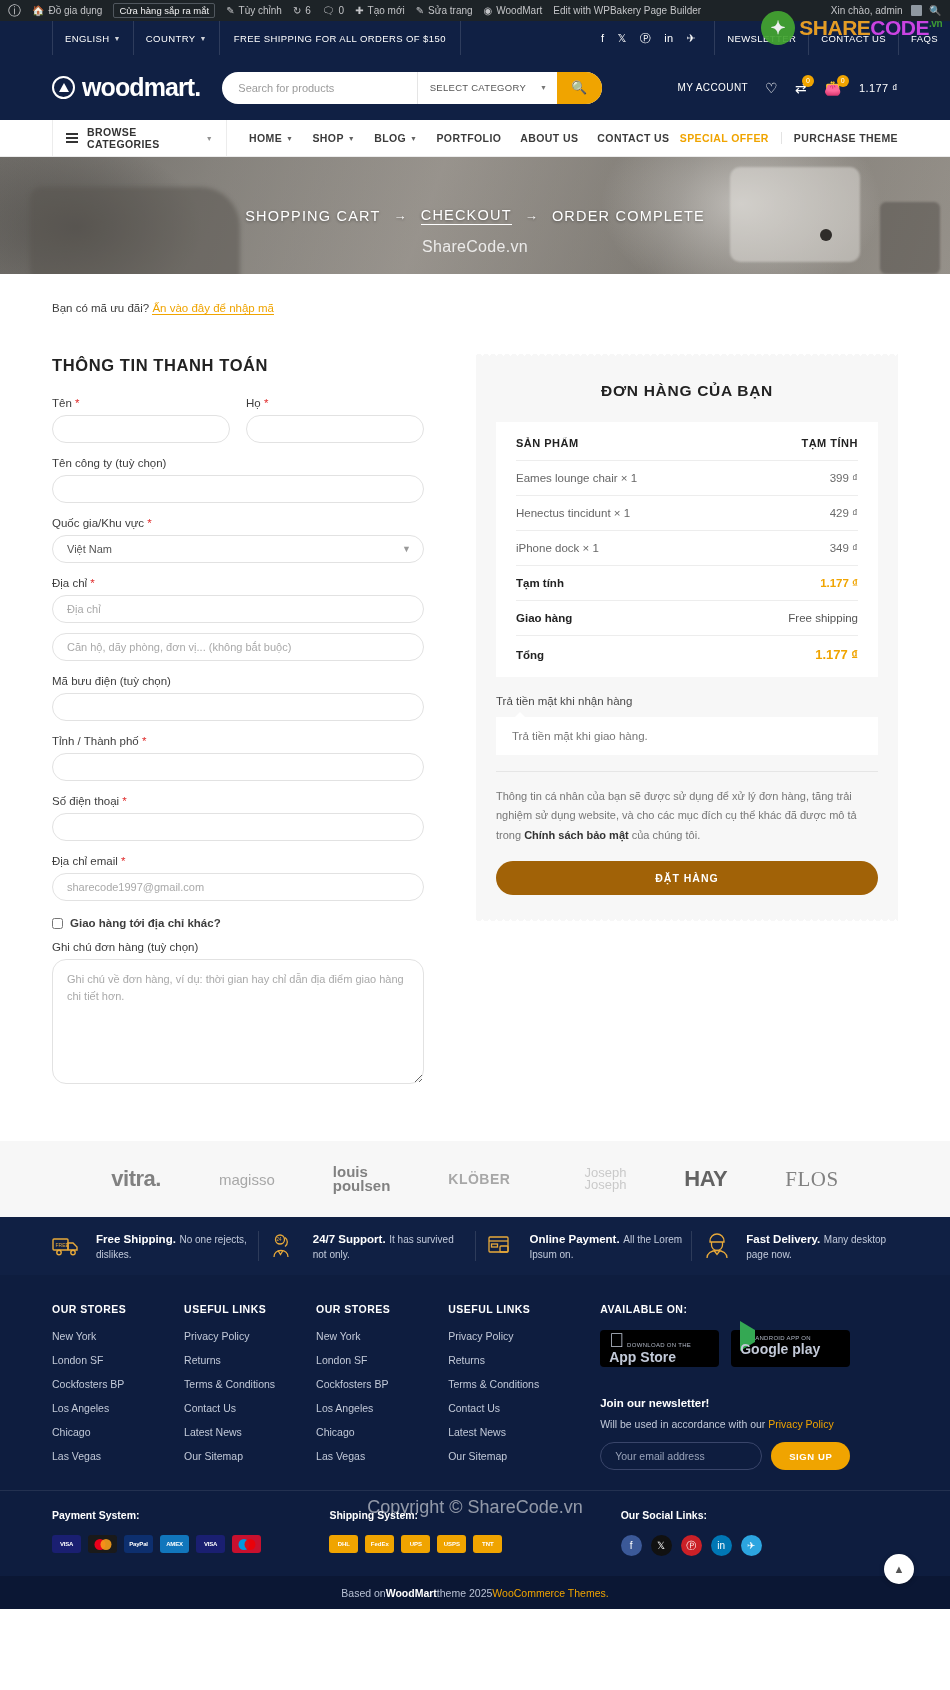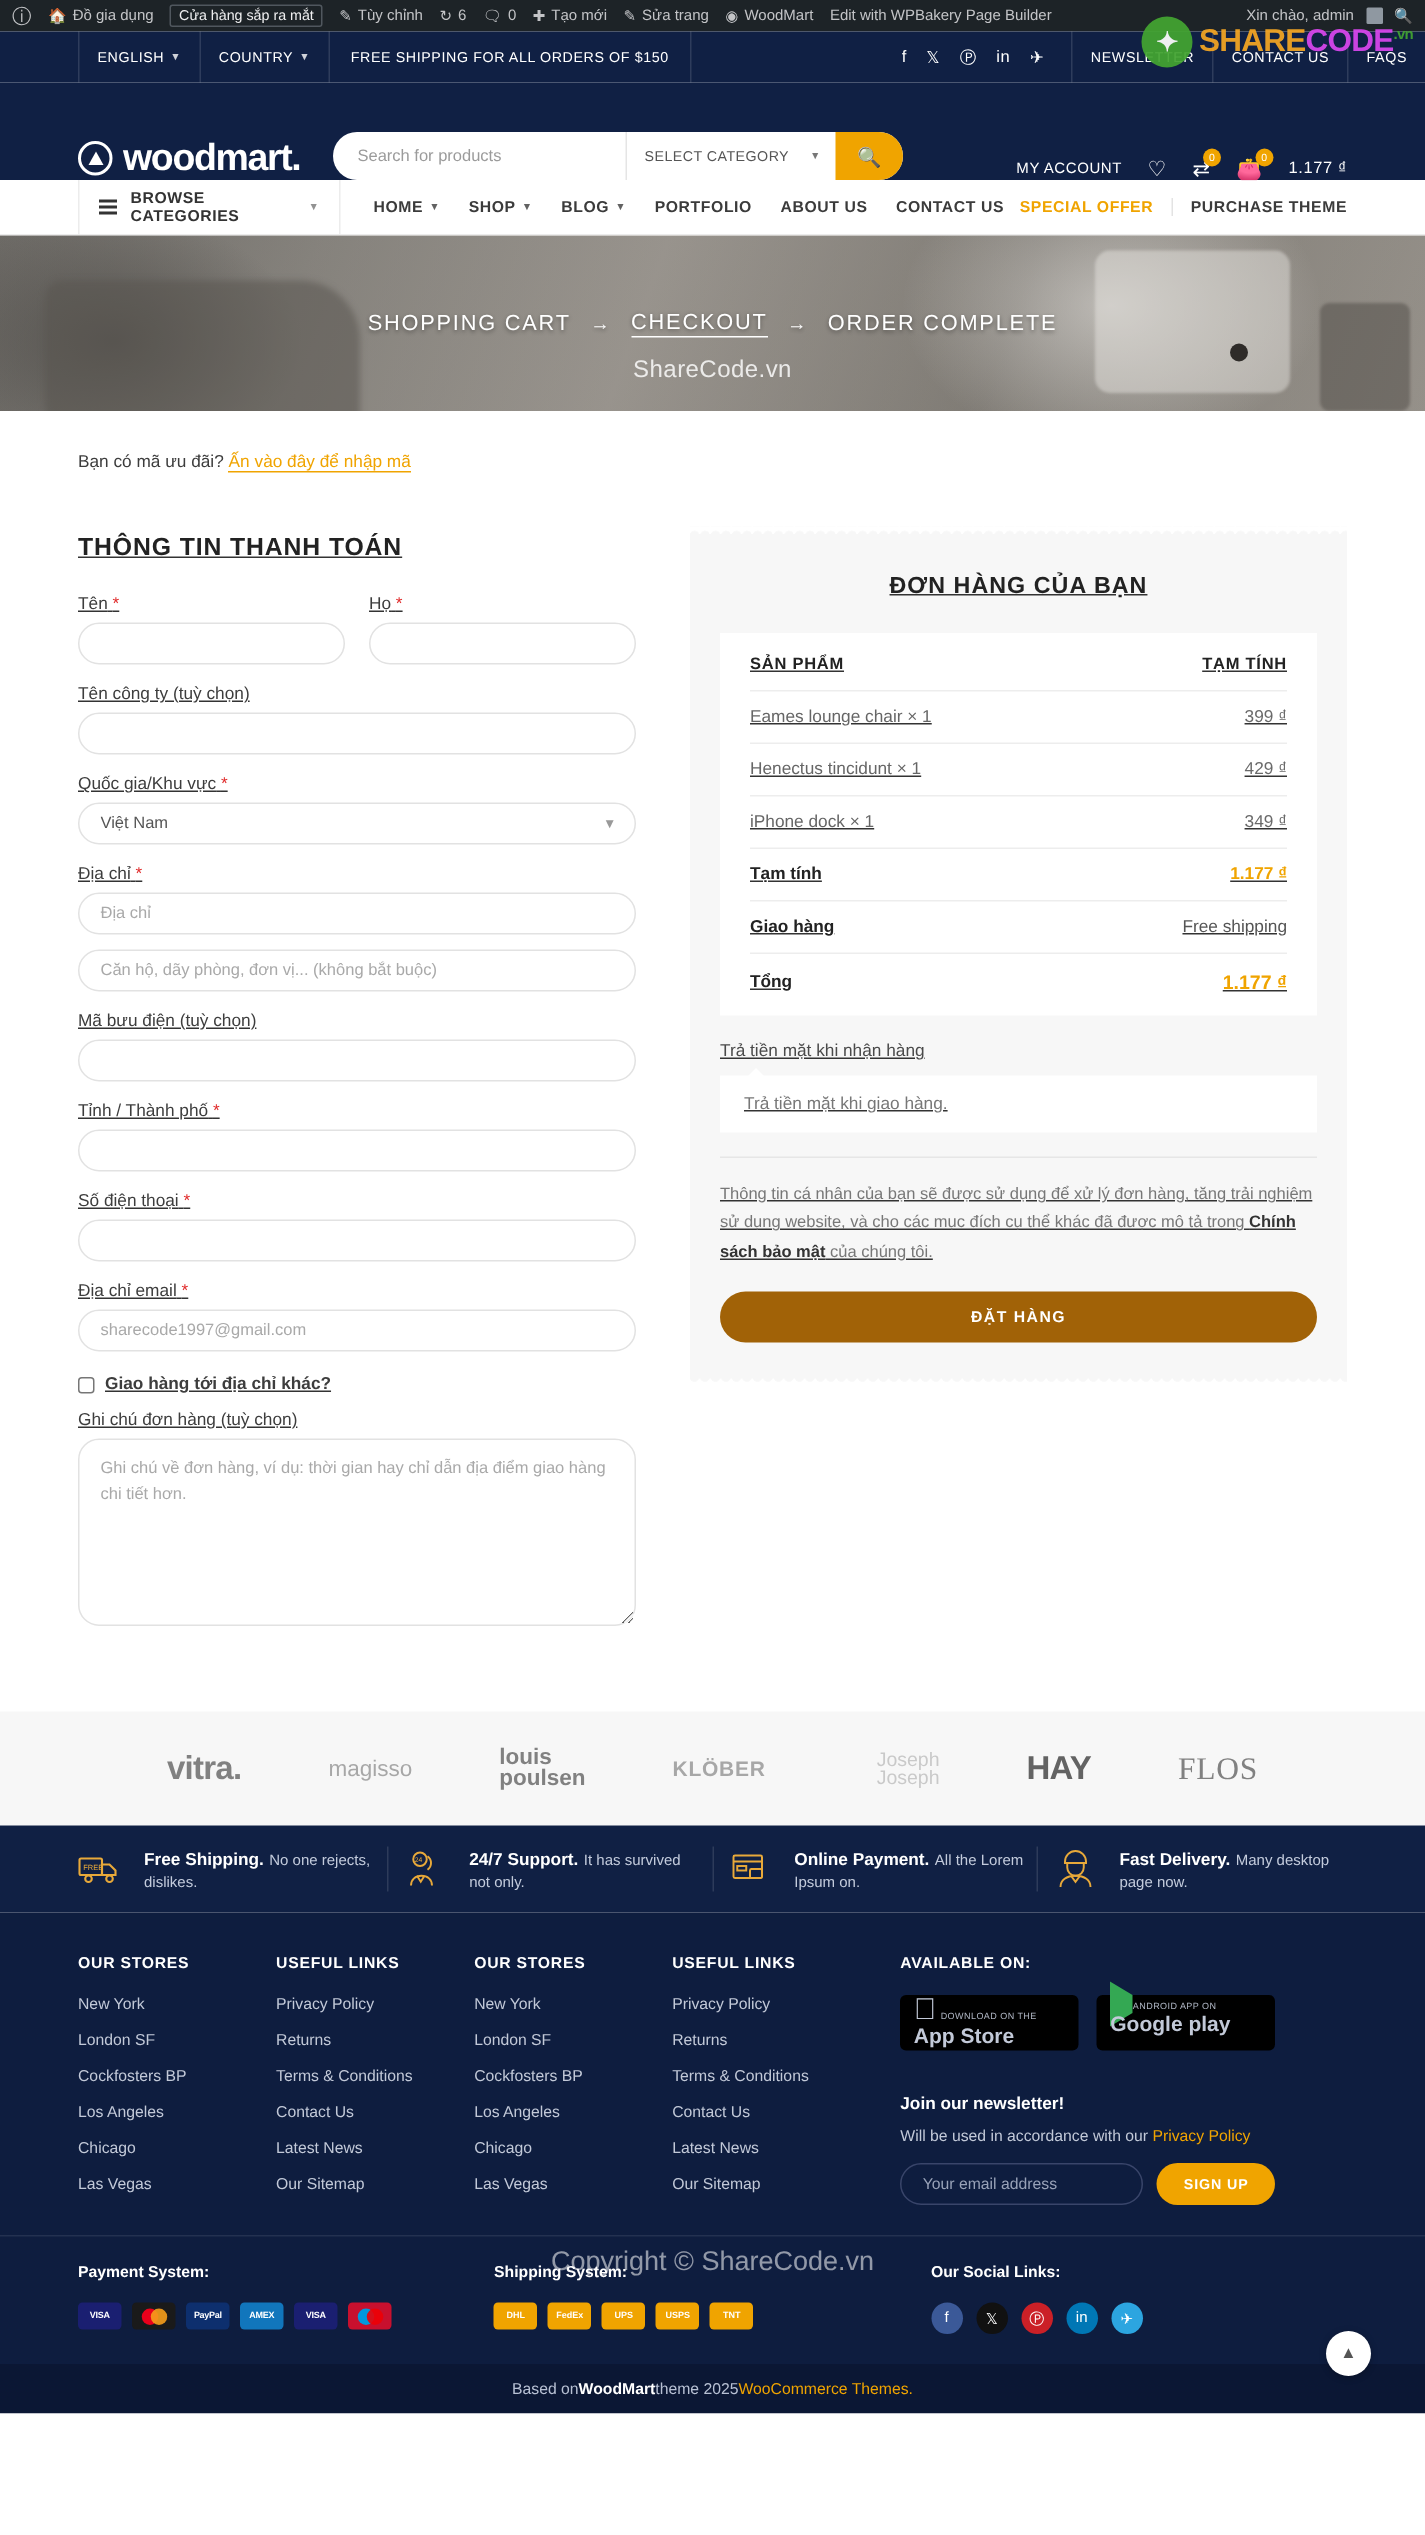--- a/index.html
+++ b/index.html
@@ -82,21 +82,21 @@
   }
   .wm-text { font-size: 21px; font-weight: bold; color: #f5a623; letter-spacing: -0.5px; }
   .wm-text .g { color: #d946ef; }
   .wm-text .vn { font-size: 10px; color: #43a531; vertical-align: super; }
 
   
   .header {
     background: #102044;
     height: 65px;
     display: flex;
-    align-items: flex-end;
+    align-items: center;
     padding: 0 52px;
   }
   .logo { display: flex; align-items: center; gap: 7px; color: #fff; }
   .logo-mark {
     width: 23px; height: 23px; border-radius: 50%;
     border: 2px solid #fff;
     display: flex; align-items: center; justify-content: center;
   }
   .logo-mark::after { content: ""; width: 0; height: 0; border-left: 5px solid transparent; border-right: 5px solid transparent; border-bottom: 9px solid #fff; }
   .logo-text { font-size: 25px; font-weight: bold; letter-spacing: -.9px; }
@@ -223,21 +223,21 @@
   }
 
   
   .checkout {
     padding: 28px 52px 40px 52px;
     display: block;
   }
   .coupon-line { font-size: 11.5px; color: #3d3d3d; margin-bottom: 42px; }
   .coupon-line a { color: #f0a400; border-bottom: 1px solid #f0a400; }
 
-  .cols { display: flex; gap: 36px; align-items: flex-start; text-decoration: underline; }
+  .cols { display: flex; gap: 52px; align-items: flex-start; }
   .col-left { width: 372px; flex: none; }
   .col-right { flex: 1; }
 
   h2.section-title {
     font-size: 16.5px;
     letter-spacing: .6px;
     color: #222;
     font-weight: bold;
     margin-bottom: 22px;
   }

